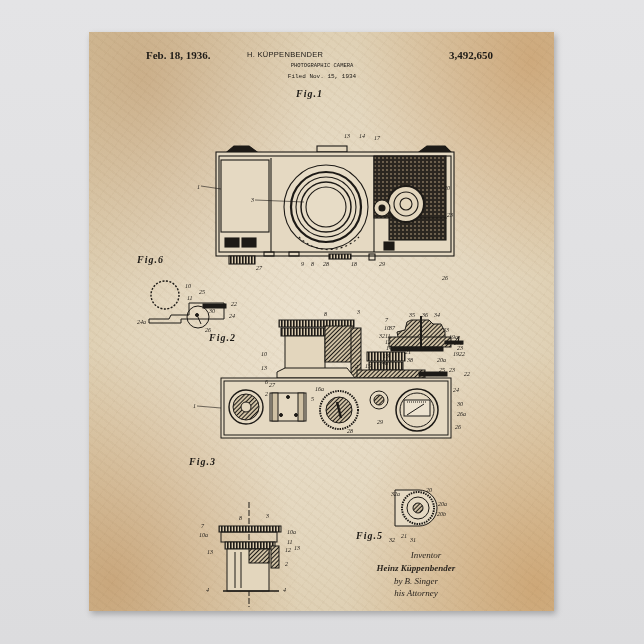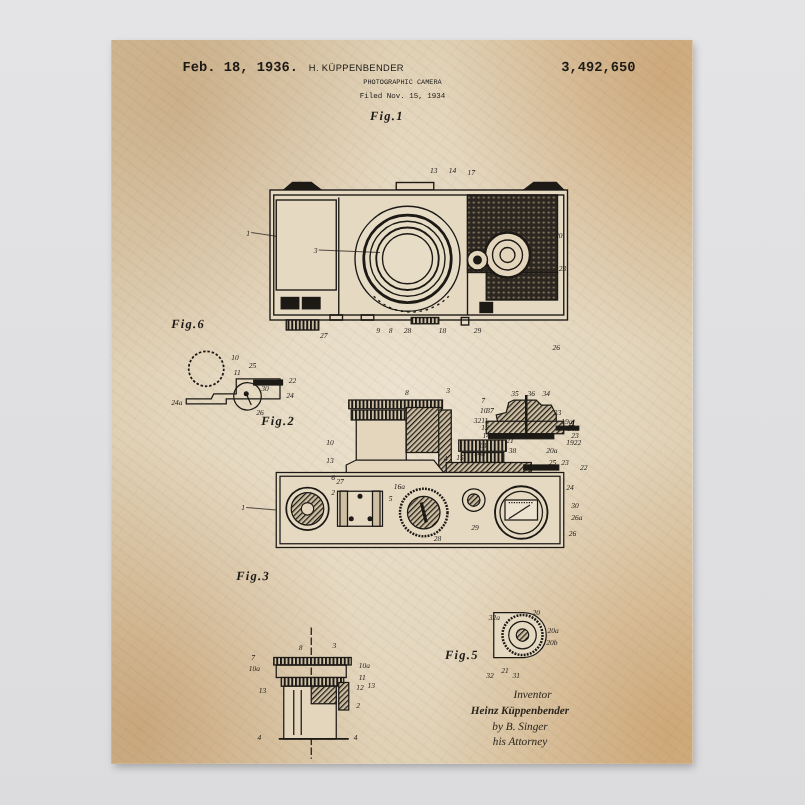--- a/index.html
+++ b/index.html
@@ -20,21 +20,21 @@
     box-shadow: 2px 3px 6px rgba(0,0,0,0.25);
     overflow:hidden;
   }
   .poster::before {
     content:""; position:absolute; inset:0;
     background:
       repeating-linear-gradient(37deg, rgba(120,90,50,0.04) 0 2px, rgba(0,0,0,0) 2px 7px),
       repeating-linear-gradient(-53deg, rgba(120,90,50,0.03) 0 1px, rgba(0,0,0,0) 1px 9px);
     pointer-events:none;
   }
-  .hdr { position:absolute; color:#1d1a16;font-family:Liberation Mono, monospace; }
+  .hdr { position:absolute; color:#1d1a16; }
   .hdr-date { left:57px; top:17px; font-size:11px; font-weight:bold; }
   .hdr-num  { left:360px; top:17px; font-size:11px; font-weight:bold; }
   .hdr-name { left:158px; top:18px; width:150px; text-align:left; font-family:Liberation Sans, sans-serif; font-size:7.5px; letter-spacing:0.3px; }
   .hdr-title { left:158px; top:30px; width:150px; text-align:center; font-family:"Liberation Mono", monospace; font-size:5.5px; }
   .hdr-filed { left:158px; top:41px; width:150px; text-align:center; font-family:"Liberation Mono", monospace; font-size:6px; }
   .fig { position:absolute; font-family:"Liberation Serif", serif; font-style:italic; font-weight:bold; color:#1d1a16; font-size:10px; letter-spacing:1px; }
   .sig { position:absolute; font-family:"Liberation Serif", serif; font-style:italic; color:#2a251f; font-size:9px; text-align:center; width:130px; }
   svg.draw { position:absolute; left:0; top:0; }
   .num { font-family:"Liberation Serif", serif; font-style:italic; font-size:6px; fill:#1d1a16; }
 </style>
@@ -47,21 +47,21 @@
   <div class="hdr hdr-name">H. KÜPPENBENDER</div>
   <div class="hdr hdr-title">PHOTOGRAPHIC CAMERA</div>
   <div class="hdr hdr-filed">Filed Nov. 15, 1934</div>
   <div class="hdr hdr-num">3,492,650</div>
 
   <div class="fig" style="left:207px; top:56px;">Fig.1</div>
   <div class="fig" style="left:48px; top:222px;">Fig.6</div>
   <div class="fig" style="left:120px; top:300px;">Fig.2</div>
   <div class="fig" style="left:345px; top:302px;">Fig.4</div>
   <div class="fig" style="left:100px; top:424px;">Fig.3</div>
-  <div class="fig" style="left:267px; top:487px;text-align:center;">Fig.5</div>
+  <div class="fig" style="left:267px; top:498px;text-align:center;">Fig.5</div>
 
   <div class="sig" style="left:272px; top:518px;">Inventor</div>
   <div class="sig" style="left:262px; top:531px; font-weight:bold;">Heinz Küppenbender</div>
   <div class="sig" style="left:262px; top:544px;">by B. Singer</div>
   <div class="sig" style="left:262px; top:556px;">his Attorney</div>
 
   <svg class="draw" width="465" height="579" viewBox="0 0 465 579">
     <defs>
       <pattern id="mesh" width="4" height="4" patternUnits="userSpaceOnUse">
         <rect width="4" height="4" fill="#2b2620"></rect>

